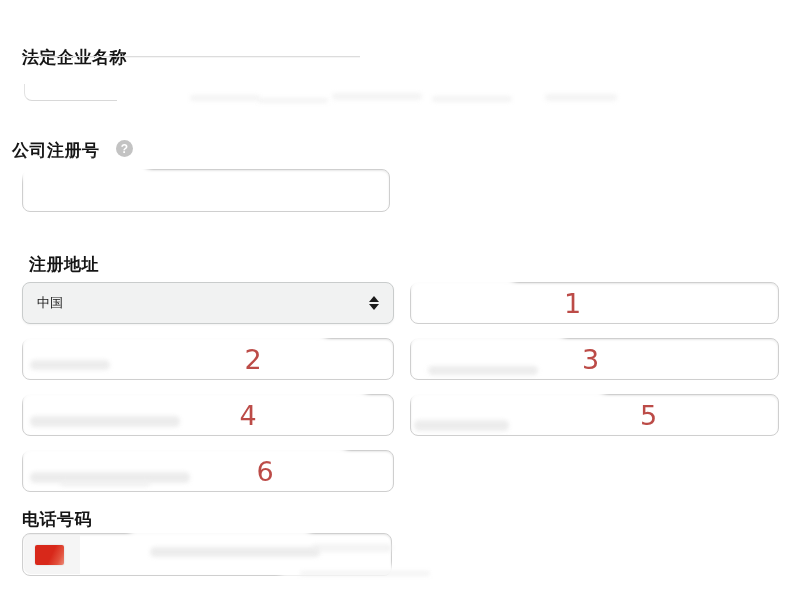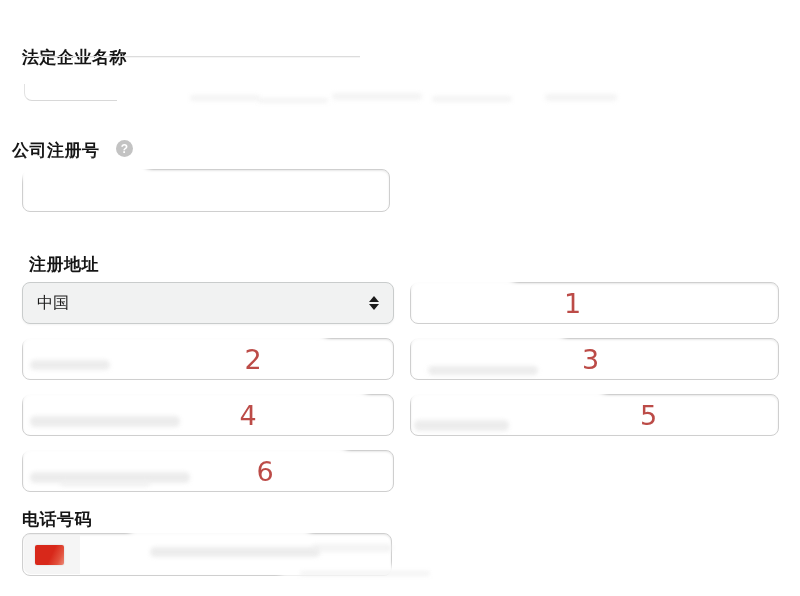--- a/index.html
+++ b/index.html
@@ -15,21 +15,21 @@
   .input{
     position:absolute;background:#fff;border:1px solid #cfcfcf;border-radius:8px;
     box-shadow:inset 0 1px 2px rgba(15,17,17,.10);
     display:flex;align-items:center;justify-content:center;
   }
   .select{
     position:absolute;background:#f1f2f2;border:1px solid #c9cccc;border-radius:8px;
     box-shadow:0 1px 2px rgba(0,0,0,.05);
     display:flex;align-items:center;
   }
-  .select-text{font-size:16px;color:#1b1b1b;padding-left:14px;}
+  .select-text{font-size:13px;color:#1b1b1b;padding-left:14px;}
   .arrows{
     position:absolute;right:14px;top:50%;transform:translateY(-50%);
     display:flex;flex-direction:column;gap:2px;align-items:center;
   }
   .arrows .up{
     width:0;height:0;border-left:5px solid transparent;border-right:5px solid transparent;
     border-bottom:6px solid #1b1b1b;
   }
   .arrows .down{
     width:0;height:0;border-left:5px solid transparent;border-right:5px solid transparent;

